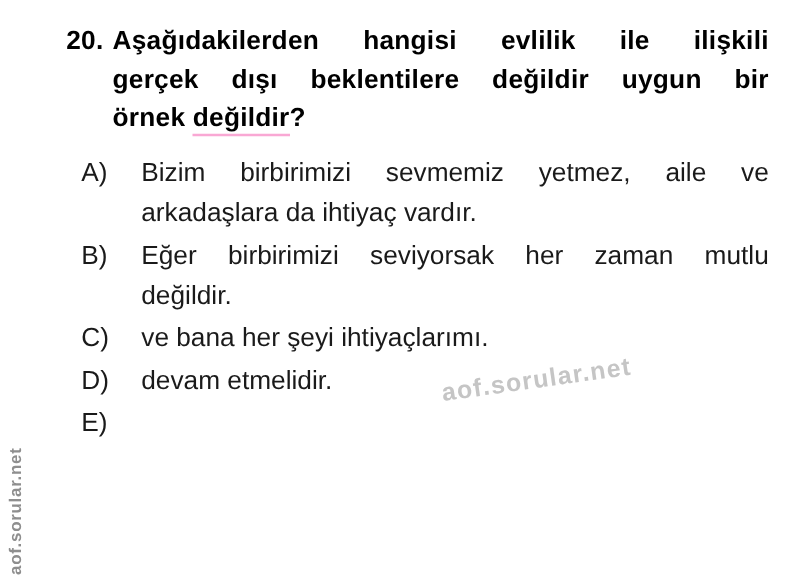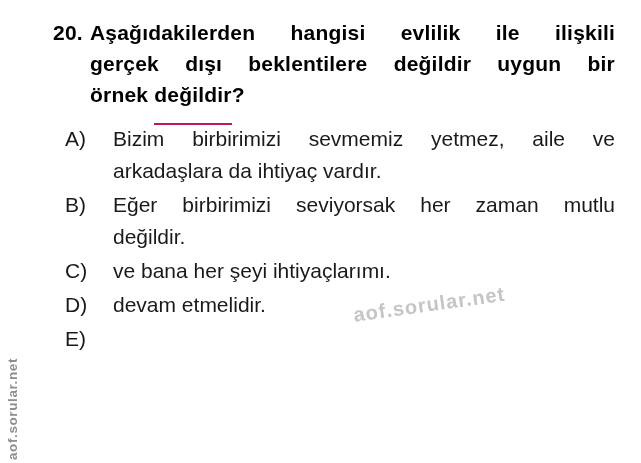--- a/index.html
+++ b/index.html
@@ -27,22 +27,22 @@
     z-index: 2;
   }
   .q-number { flex: none; width: 37px; margin-left: 28px; }
   .q-lines  { flex: 1; }
   .q-line.justified {
     text-align: justify;
     text-align-last: justify;
     text-justify: inter-word;
   }
   .underline-word {
-    border-bottom: 2px solid #be185d;
-    padding-bottom: 17px;
+    border-bottom: 2px solid #f9a8d4;
+    padding-bottom: 1px;
   }
 
   
   .options {
     position: absolute;
     left: 65px;
     top: 123px;
     width: 550px;
     font-size: 21px;
     line-height: 32px;

